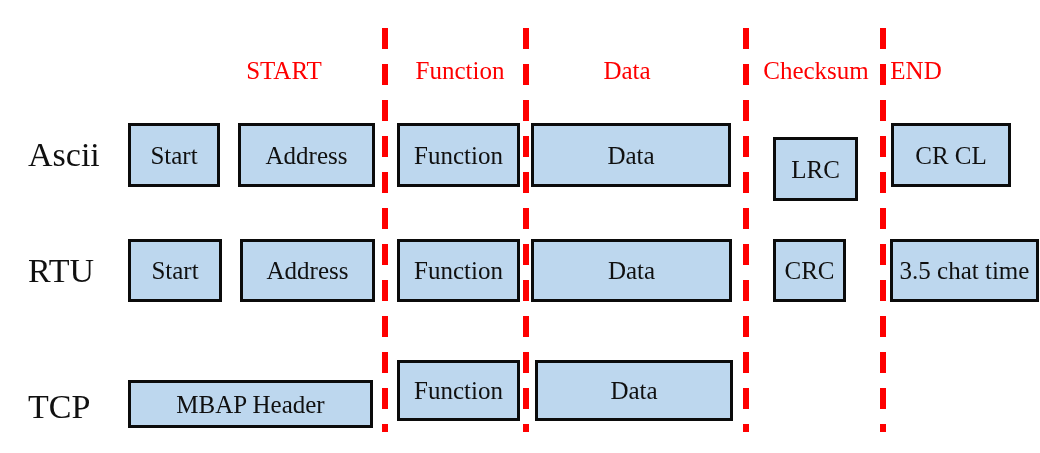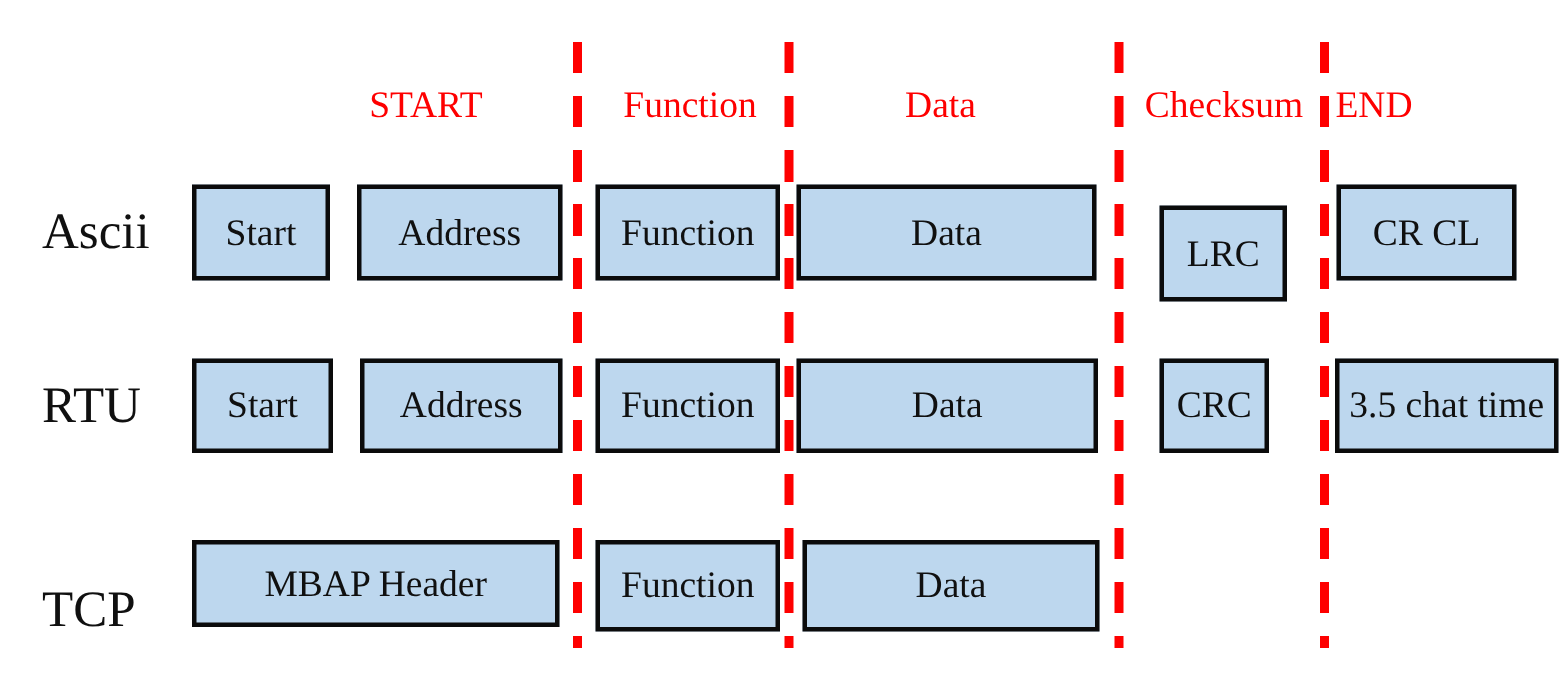--- a/index.html
+++ b/index.html
@@ -105,21 +105,21 @@
       <div class="fbox" style="left: 531px; top: 239px; width: 201px; height: 63px;">
         <span>Data</span>
       </div>
       <div class="fbox" style="left: 773px; top: 239px; width: 73px; height: 63px;">
         <span>CRC</span>
       </div>
       <div class="fbox" style="left: 890px; top: 239px; width: 149px; height: 63px;">
         <span>3.5 chat time</span>
       </div>
       <div class="row-label" style="top: 390.5px; margin-top: 16px;">TCP</div>
-      <div class="fbox" style="left: 128px; top: 360px; width: 245px; height: 58px;">
+      <div class="fbox" style="left: 128px; top: 380px; width: 245px; height: 48px;">
         <span>MBAP Header</span>
       </div>
       <div class="fbox" style="left: 397px; top: 360px; width: 123px; height: 61px;">
         <span>Function</span>
       </div>
       <div class="fbox" style="left: 535px; top: 360px; width: 198px; height: 61px;">
         <span>Data</span>
       </div>
     </div>
 </div>

